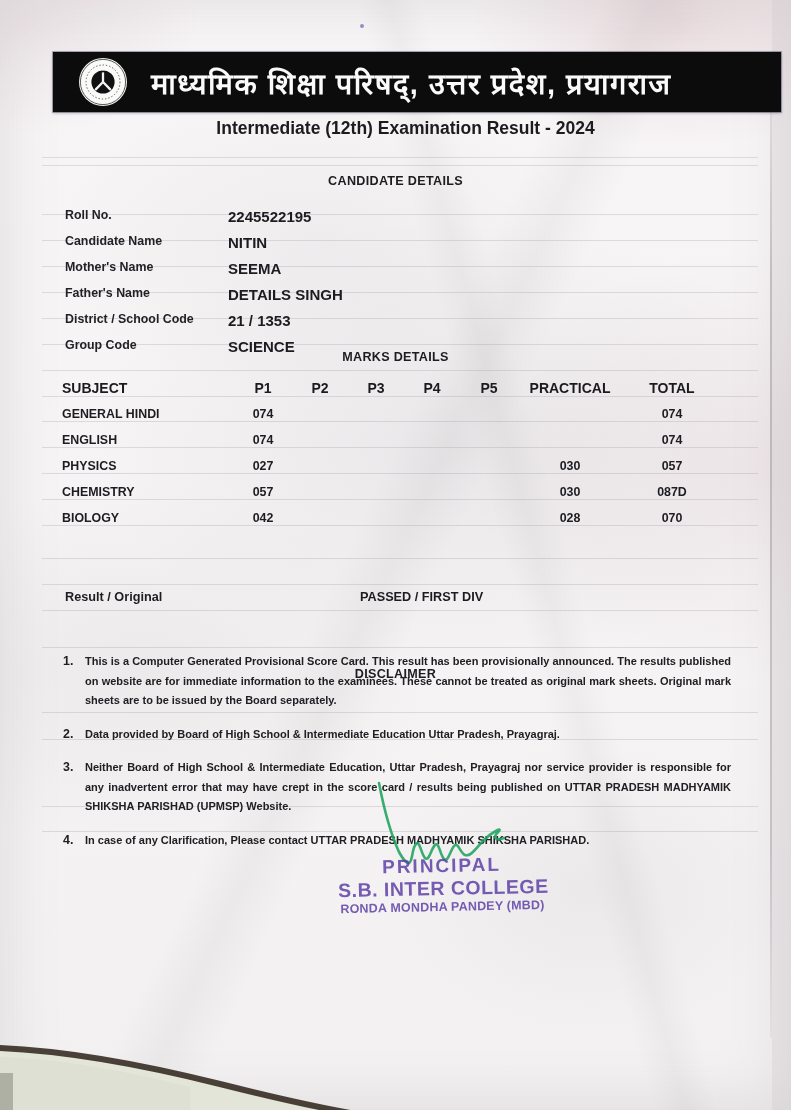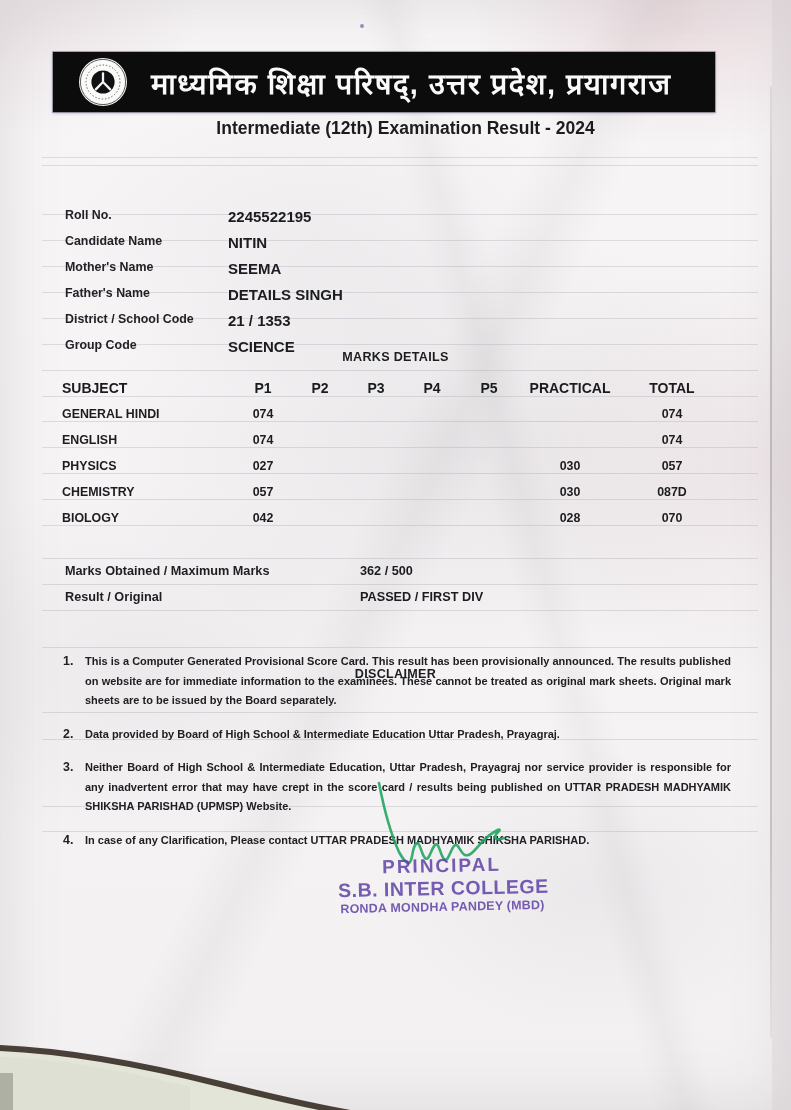--- a/index.html
+++ b/index.html
@@ -18,21 +18,21 @@
       linear-gradient(75deg, transparent 60%, rgba(0,0,0,.03) 63%, transparent 66%),
       linear-gradient(180deg,#f7f5f6 0%,#f5f3f4 60%,#f2f0f1 100%);
     box-shadow:inset 0 0 60px rgba(120,110,115,.18);
   }
   .ruled{position:absolute;left:42px;width:716px;height:1px;background:rgba(150,150,162,.28);}
   .right-shade{position:absolute;left:772px;top:0;width:19px;height:1110px;background:rgba(206,196,201,.28);}
   .paper-edge-right{position:absolute;left:770px;top:86px;width:2px;height:952px;
     background:linear-gradient(180deg,rgba(140,130,136,.15),rgba(140,130,136,.45) 20%,rgba(140,130,136,.4) 80%,rgba(140,130,136,.1));}
   .ink-dot{position:absolute;left:360px;top:24px;width:4px;height:4px;border-radius:50%;background:rgba(92,72,165,.6);}
 
-  .header-band{position:absolute;left:53px;top:52px;width:662px;height:60px;background:#0c0c0d;
+  .header-band{position:absolute;left:53px;top:52px;width:728px;height:60px;background:#0c0c0d;
     display:flex;align-items:center;box-shadow:0 0 0 1px rgba(40,45,80,.35), 0 1px 3px rgba(0,0,0,.3);}
   .logo-wrap{margin-left:26px;width:48px;height:48px;border-radius:50%;background:#f4f4f2;
     display:flex;align-items:center;justify-content:center;flex:0 0 auto;}
   .board-name{margin-left:24px;color:#fafafa;font-size:29px;font-weight:700;letter-spacing:1.5px;white-space:nowrap;}
 
   .subtitle{position:absolute;left:0;top:118px;width:791px;text-align:center;font-size:17.5px;font-weight:700;color:#1c1c1f;padding-left:10px;}
 
   .section-title{position:absolute;left:0;width:791px;text-align:center;font-size:12.6px;font-weight:700;letter-spacing:.3px;color:#1d1d20;}
   .st-candidate{top:174px;}
   .st-marks{top:350px;}
@@ -107,20 +107,21 @@
         <circle cx="24" cy="24" r="11.6" fill="#111113"></circle>
         <path d="M24 13.5 L24 24 M24 24 L16.8 31.4 M24 24 L31.2 31.4" stroke="#f3f3f1" stroke-width="2.3" fill="none" stroke-linecap="round"></path>
         <path d="M19 15.5 Q24 11.5 29 15.5" stroke="#111113" stroke-width="1.6" fill="none"></path>
       </svg>
     </div>
     <div class="board-name">माध्यमिक शिक्षा परिषद्, उत्तर प्रदेश, प्रयागराज</div>
   </div>
 
   <div class="subtitle">Intermediate (12th) Examination Result - 2024</div>
 
+  <div class="section-title st-candidate">CANDIDATE DETAILS</div>
 
   <div class="kv" style="top:192px">
     <span class="k">Roll No.</span>
     <span class="v">2245522195</span>
   </div>
   <div class="kv" style="top:218px">
     <span class="k">Candidate Name</span>
     <span class="v">NITIN</span>
   </div>
   <div class="kv" style="top:244px">
@@ -198,24 +199,20 @@
       <span class="c">042</span>
       <span class="c"></span>
       <span class="c"></span>
       <span class="c"></span>
       <span class="c"></span>
       <span class="c">028</span>
       <span class="c">070</span>
     </div>
   </div>
 
-  <div class="sumrow" style="top:564px">
-    <span class="k">Marks Obtained / Maximum Marks</span>
-    <span class="v">362 / 500</span>
-  </div>
   <div class="sumrow" style="top:590px">
     <span class="k">Result / Original</span>
     <span class="v">PASSED / FIRST DIV</span>
   </div>
 
   <div class="section-title st-disclaimer">DISCLAIMER</div>
 
   <div class="disclaimer-list">
     <div class="d-item">
       <span class="num">1.</span>

